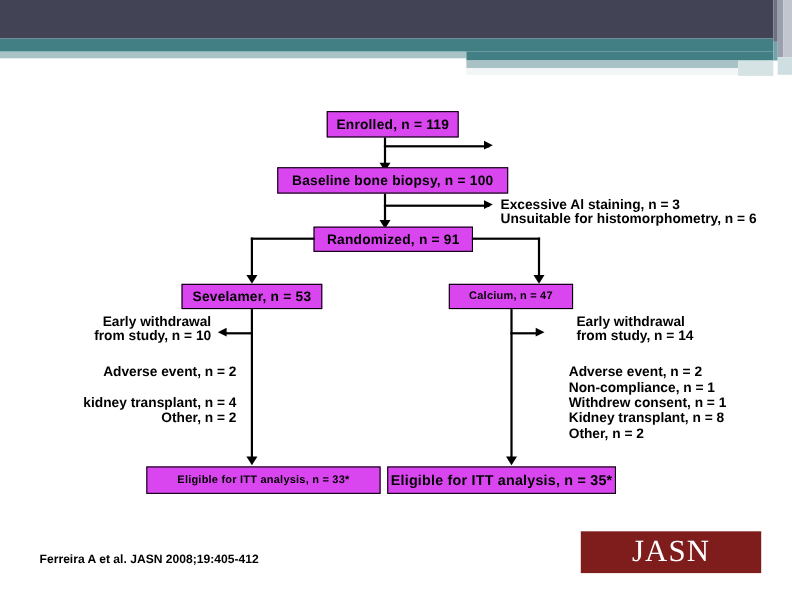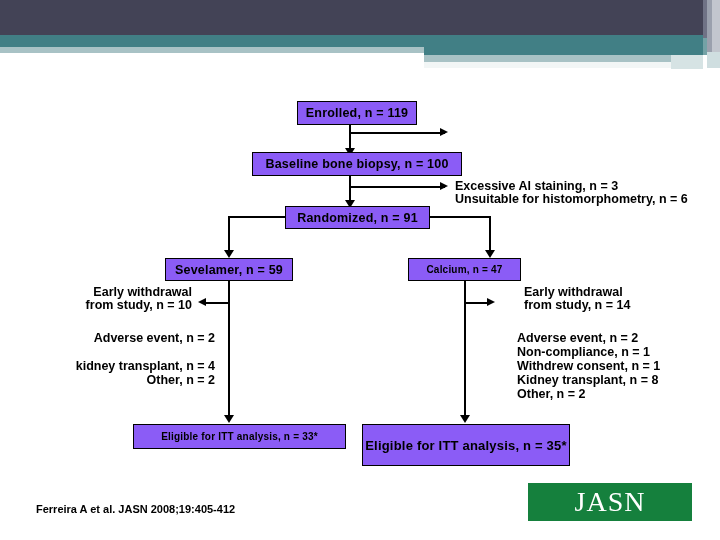--- a/index.html
+++ b/index.html
@@ -23,21 +23,21 @@
   .vbar-b{left:707px;width:5px;height:52px;background:#9aa0ad;}
   .vbar-c{left:712px;width:8px;height:52px;background:#c2c6ce;}
   .vbar-d{left:703px;top:38px;width:4px;height:17px;background:#74a2a6;}
   .vbar-e{left:707px;top:52px;width:13px;height:16px;background:#cfdee0;}
 
   
   #chart{position:absolute;left:0;top:0;width:720px;height:540px;}
 
   .node{
     position:absolute;box-sizing:border-box;
-    border:1.5px solid #000;background:#8b5cf6;
+    border:1.5px solid #000;background:#d946ef;
     font-weight:bold;color:#000;
     display:flex;align-items:center;justify-content:center;
     white-space:nowrap;letter-spacing:.2px;
   }
   .side-text{
     position:absolute;color:#000;font-weight:bold;
     white-space:nowrap;line-height:1.22;
   }
   .ta-r{text-align:right;}
   .ta-l{text-align:left;}
@@ -57,21 +57,21 @@
     border-right:8px solid #000;}
 
   
   .citation{
     position:absolute;left:36px;top:503px;
     font-size:11px;font-weight:bold;color:#000;
     font-family:"Liberation Sans", sans-serif;white-space:nowrap;
   }
   .logo{
     position:absolute;left:528px;top:483px;width:164px;height:38px;
-    background:#15803d;display:flex;align-items:center;justify-content:center;
+    background:#7f1d1d;display:flex;align-items:center;justify-content:center;
   }
   .logo span{
     font-family:"Liberation Serif", serif;color:#ffffff;
     font-size:28px;letter-spacing:1px;line-height:1;
   }
 </style>
 </head>
 <body>
 
 <div class="hdr-dark"></div>
@@ -110,21 +110,21 @@
   <div class="node" style="left:285px;top:206px;width:145px;height:23px;font-size:12.5px;text-align:center;">Randomized, n = 91</div>
 
   <div class="ln hl" style="left:228px;top:216px;width:58px;"></div>
   <div class="ln vl" style="left:228px;top:216px;height:38px;"></div>
   <div class="arrow-d" style="left:224px;top:250px;"></div>
 
   <div class="ln hl" style="left:429px;top:216px;width:62px;"></div>
   <div class="ln vl" style="left:489px;top:216px;height:38px;"></div>
   <div class="arrow-d" style="left:485px;top:250px;"></div>
 
-  <div class="node" style="left:165px;top:258px;width:128px;height:23px;font-size:12.5px;">Sevelamer, n = 59</div>
+  <div class="node" style="left:165px;top:258px;width:128px;height:23px;font-size:12.5px;">Sevelamer, n = 53</div>
   <div class="node" style="left:408px;top:258px;width:113px;height:23px;font-size:10px;">Calcium, n = 47</div>
 
   <div class="ln vl" style="left:228px;top:281px;height:137px;"></div>
   <div class="arrow-d" style="left:224px;top:415px;"></div>
 
   <div class="ln hl" style="left:205px;top:302px;width:24px;"></div>
   <div class="arrow-l" style="left:198px;top:298px;"></div>
 
   <div class="ln vl" style="left:464px;top:281px;height:137px;"></div>
   <div class="arrow-d" style="left:460px;top:415px;"></div>
@@ -142,21 +142,21 @@
   <div class="side-text ta-l" style="left:524px;top:285px;font-size:12.5px;">Early withdrawal</div>
   <div class="side-text ta-l" style="left:524px;top:298px;font-size:12.5px;">from study, n = 14</div>
 
   <div class="side-text ta-l" style="left:517px;top:331px;font-size:12.5px;">Adverse event, n = 2</div>
   <div class="side-text ta-l" style="left:517px;top:345px;font-size:12.5px;">Non-compliance, n = 1</div>
   <div class="side-text ta-l" style="left:517px;top:359px;font-size:12.5px;">Withdrew consent, n = 1</div>
   <div class="side-text ta-l" style="left:517px;top:373px;font-size:12.5px;">Kidney transplant, n = 8</div>
   <div class="side-text ta-l" style="left:517px;top:387px;font-size:12.5px;">Other, n = 2</div>
 
   <div class="node" style="left:133px;top:424px;width:213px;height:25px;font-size:10px;">Eligible for ITT analysis, n = 33*</div>
-  <div class="node" style="left:362px;top:424px;width:208px;height:42px;font-size:13px;">Eligible for ITT analysis, n = 35*</div>
+  <div class="node" style="left:352px;top:424px;width:208px;height:25px;font-size:13px;">Eligible for ITT analysis, n = 35*</div>
 
 </div>
 
 <div class="citation">Ferreira A et al. JASN 2008;19:405-412</div>
 
 <div class="logo">
   <span>JASN</span>
 </div>
 
 </body></html>

